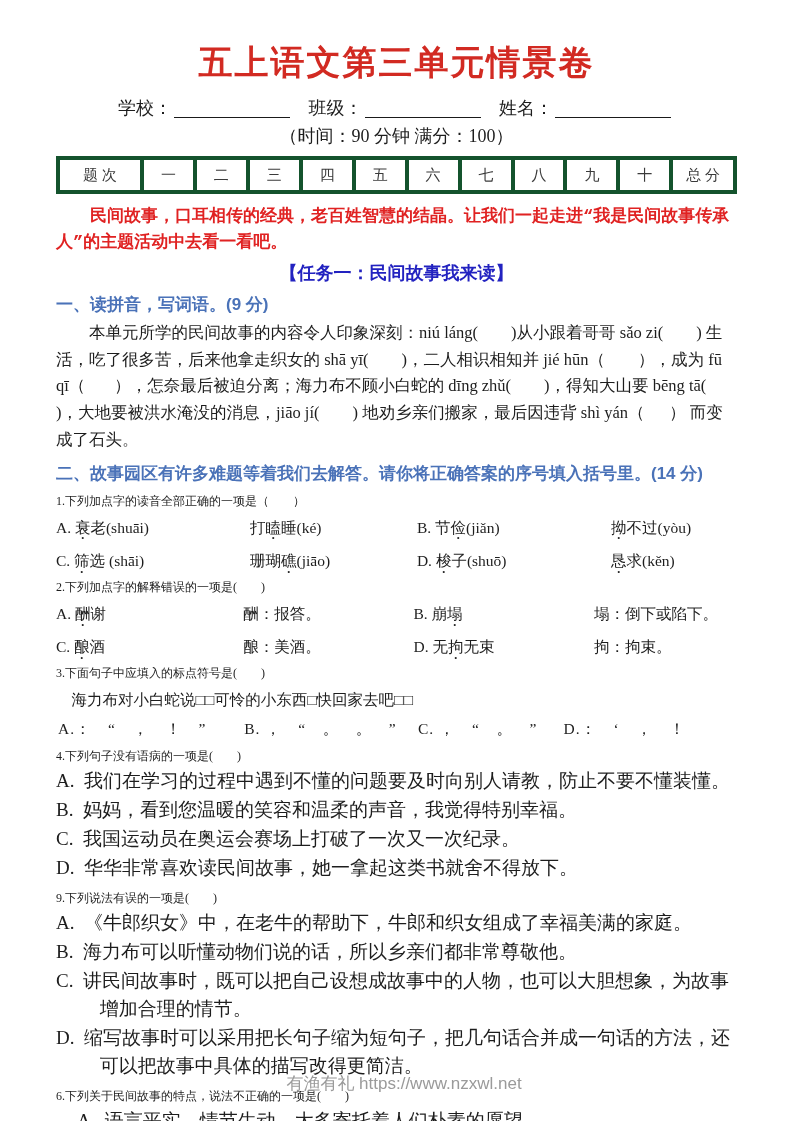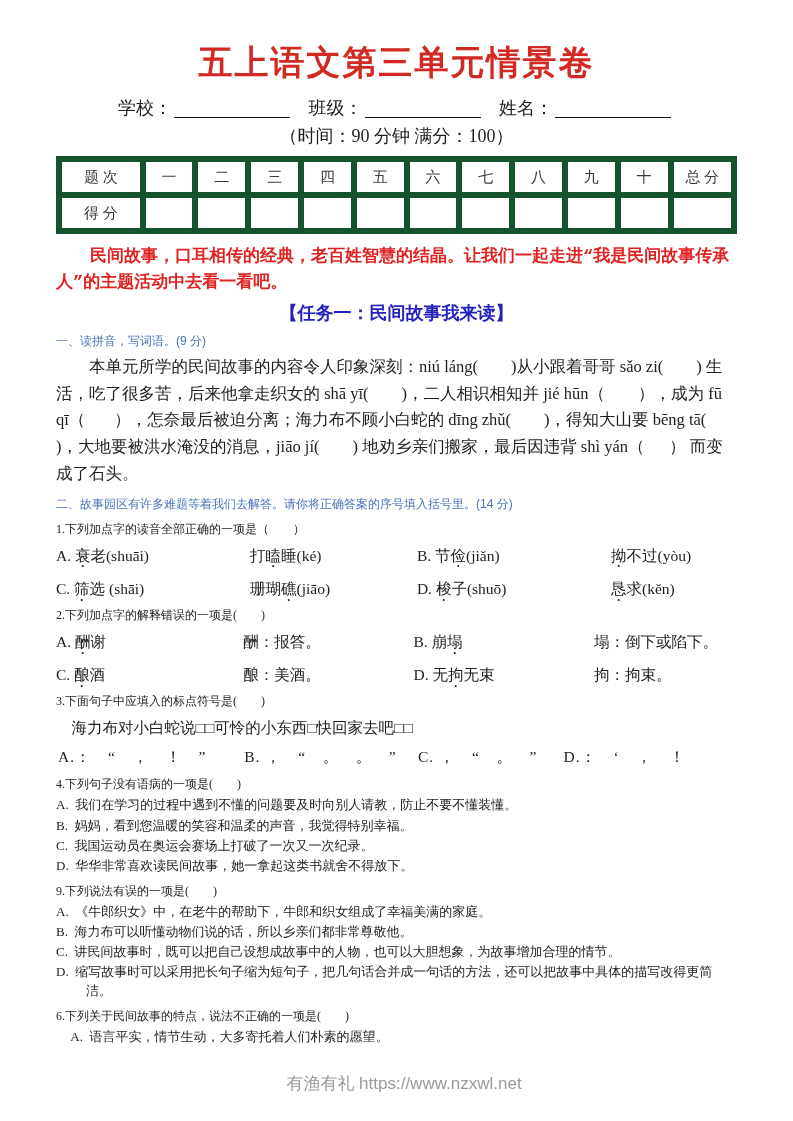--- a/index.html
+++ b/index.html
@@ -13,43 +13,43 @@
   .title{
     text-align:center;font-family:"Liberation Sans","DejaVu Sans",sans-serif;
     font-weight:bold;font-size:34px;color:#d22a22;letter-spacing:2px;
     margin:10px 0 10px 0;
   }
   .idline{text-align:center;font-size:18px;margin:2px 0 4px 0;white-space:nowrap;}
   .idline .lbl{margin-left:10px;}
   .blank{display:inline-block;width:116px;height:1.05em;border-bottom:1.5px solid #1a1a1a;vertical-align:bottom;margin:0 4px 2px 2px;}
   .timeline{text-align:center;font-size:18px;margin:2px 0 8px 0;}
   table.score{width:100%;border-collapse:collapse;table-layout:fixed;margin:2px 0 10px 0;}
-  table.score td{border:6px solid #14532d;height:30px;text-align:center;font-size:15px;color:#3a3a3a;padding:0;}
+  table.score td{border:4px solid #14532d;height:30px;text-align:center;font-size:15px;color:#3a3a3a;padding:0;}
   .intro{
     font-family:Liberation Mono, monospace;font-weight:bold;
     color:#e02222;font-size:17px;line-height:1.5;text-indent:2em;margin:4px 0 6px 0;
   }
   .task{
     text-align:center;font-family:"Liberation Sans","DejaVu Sans",sans-serif;
     font-weight:bold;font-size:18px;color:#2222c0;margin:6px 0 8px 0;
   }
   .sechead{
-    font-family:"Liberation Sans","DejaVu Sans",sans-serif;font-weight:normal;
-    font-size:12px;color:#4a72b8;margin:6px 0 4px 0;
+    font-family:"Liberation Sans","DejaVu Sans",sans-serif;font-weight:bold;
+    font-size:17px;color:#4a72b8;margin:6px 0 4px 0;
   }
   .para{font-size:16.5px;line-height:1.62;text-indent:2em;margin:0 0 8px 0;white-space:pre-wrap;}
   .qstem{font-size:12px;line-height:1.5;margin:7px 0 2px 0;white-space:pre-wrap;}
   .optgrid{display:grid;font-size:15.5px;row-gap:13px;margin:8px 0 6px 0;line-height:1.3;}
   .g1{grid-template-columns:28.5% 24.5% 28.5% 18.5%;}
   .g2{grid-template-columns:27.5% 25% 26.5% 21%;}
   .dc{position:relative;display:inline-block;}
   .dc::after{content:"•";position:absolute;left:0;width:100%;text-align:center;bottom:-0.62em;font-size:0.55em;line-height:1;color:#222;}
   .sent{font-size:15.5px;margin:6px 0 4px 1em;line-height:1.5;}
   .punctline{font-size:15.5px;margin:8px 0 4px 2px;white-space:pre-wrap;letter-spacing:1px;}
-  .opt{font-size:13px;line-height:1.47;margin:1px 0;padding-left:2.3em;text-indent:-2.3em;white-space:pre-wrap;}
+  .opt{font-size:19px;line-height:1.47;margin:1px 0;padding-left:2.3em;text-indent:-2.3em;white-space:pre-wrap;}
   .opt.indent1{margin-left:1.1em;}
   .footer{
     position:absolute;left:7px;right:0;bottom:26px;text-align:center;
     font-family:"Liberation Sans","DejaVu Sans",sans-serif;font-size:17px;color:#9a9a9a;margin-left:8px;
   }
 </style>
 </head>
 <body>
 
 <div class="title">五上语文第三单元情景卷</div>
@@ -84,34 +84,20 @@
     <td>二</td>
     <td>三</td>
     <td>四</td>
     <td>五</td>
     <td>六</td>
     <td>七</td>
     <td>八</td>
     <td>九</td>
     <td>十</td>
     <td>总 分</td>
-  </tr>
-  <tr>
-    <td>得 分</td>
-    <td></td>
-        <td></td>
-    <td></td>
-        <td></td>
-    <td></td>
-        <td></td>
-    <td></td>
-        <td></td>
-    <td></td>
-        <td></td>
-    <td></td>
   </tr>
 </tbody>
   </table>
 
 <div class="intro">民间故事，口耳相传的经典，老百姓智慧的结晶。让我们一起走进“我是民间故事传承人”的主题活动中去看一看吧。</div>
 
 <div class="task">【任务一：民间故事我来读】</div>
 
 <div class="sechead">一、读拼音，写词语。(9 分)</div>
 <div class="para">本单元所学的民间故事的内容令人印象深刻：niú láng(        )从小跟着哥哥 sǎo zi(        ) 生活，吃了很多苦，后来他拿走织女的 shā yī(        )，二人相识相知并 jié hūn（        ），成为 fū qī（       ），怎奈最后被迫分离；海力布不顾小白蛇的 dīng zhǔ(        )，得知大山要 bēng tā(       )，大地要被洪水淹没的消息，jiāo jí(        ) 地劝乡亲们搬家，最后因违背 shì yán（      ） 而变成了石头。</div>

